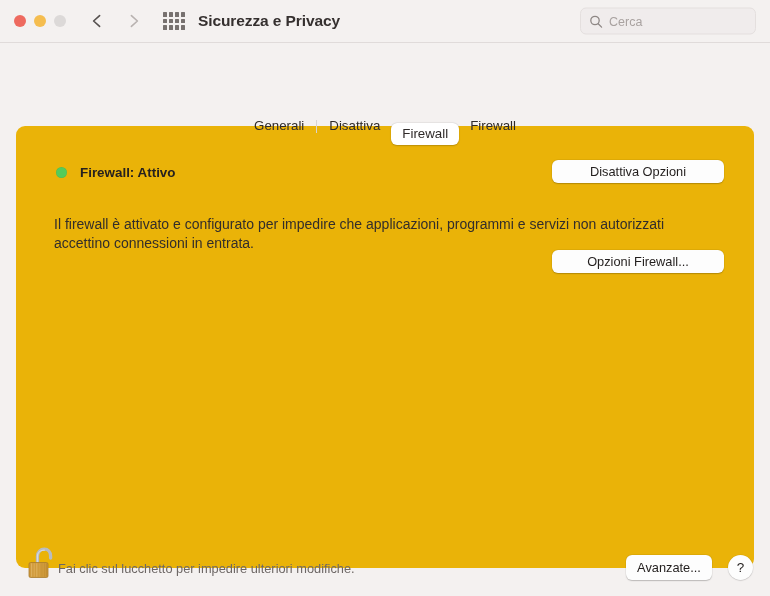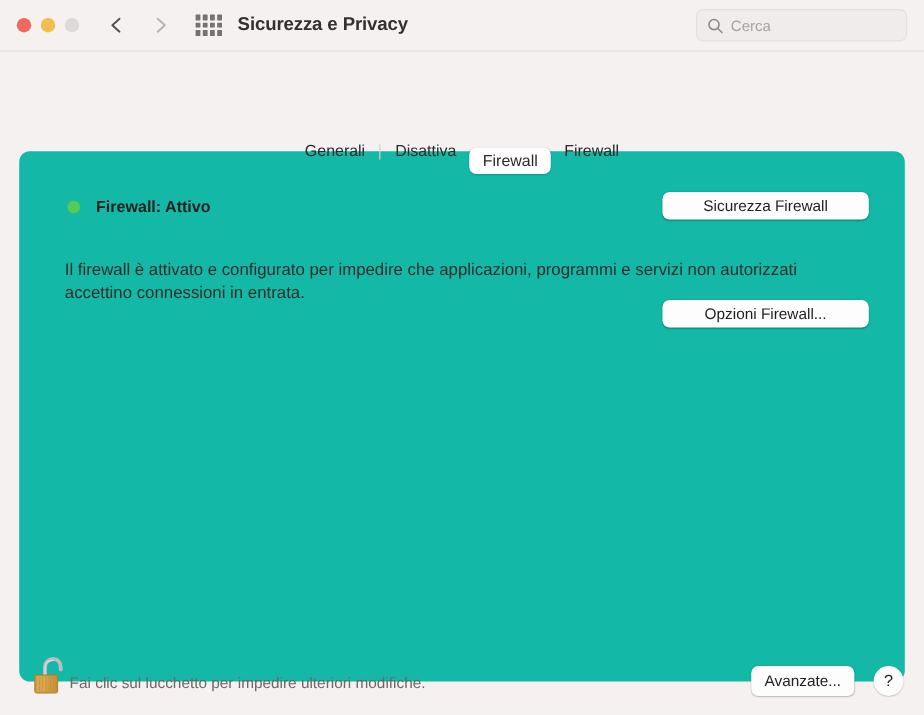--- a/index.html
+++ b/index.html
@@ -167,21 +167,21 @@
     margin: 0 1px;
   }
 
   
   .panel {
     position: absolute;
     left: 16px;
     top: 83px;
     width: 738px;
     height: 442px;
-    background: #14b8a6;
+    background: #eab308;
     border-radius: 9px;
     box-sizing: border-box;
   }
 
   .status-row {
     position: absolute;
     left: 40px;
     top: 39px;
     display: flex;
     align-items: center;
@@ -356,21 +356,21 @@
       </div>
     </div>
 
     <div class="panel">
 
       <div class="status-row">
         <span class="status-dot"></span>
         <span class="status-text">Firewall: Attivo</span>
       </div>
 
-      <button class="push-btn btn-disable">Sicurezza Firewall</button>
+      <button class="push-btn btn-disable">Disattiva Opzioni</button>
 
       <div class="desc">Il firewall è attivato e configurato per impedire che applicazioni, programmi e servizi non autorizzati accettino connessioni in entrata.</div>
 
       <button class="push-btn btn-options">Opzioni Firewall...</button>
     </div>
 
     <div class="footer">
 
       <div class="lock-wrap">
         <svg width="34" height="40" viewBox="0 0 34 40">

